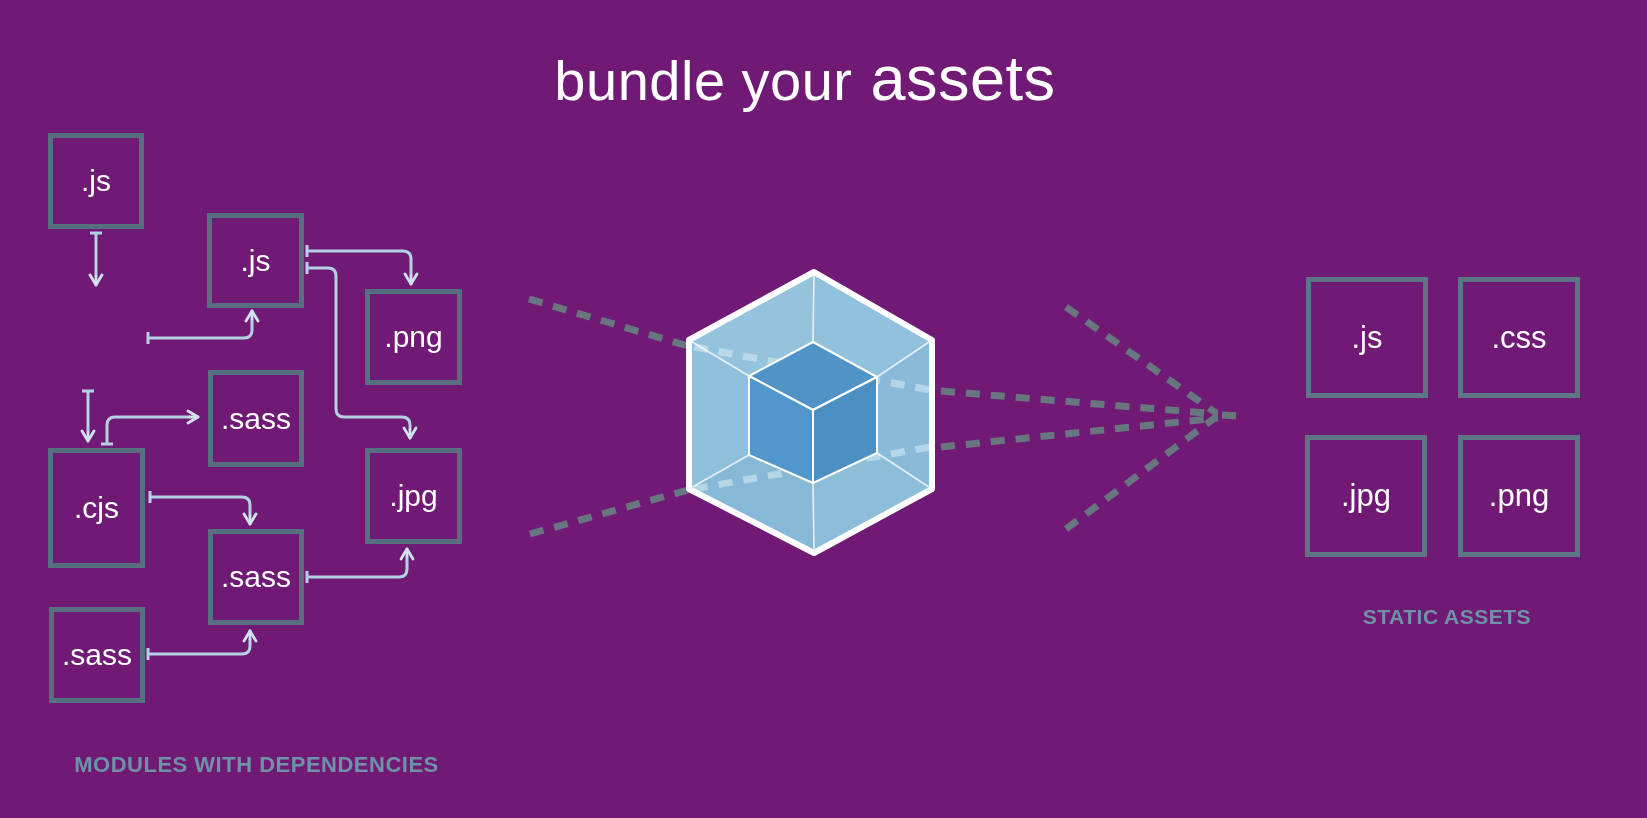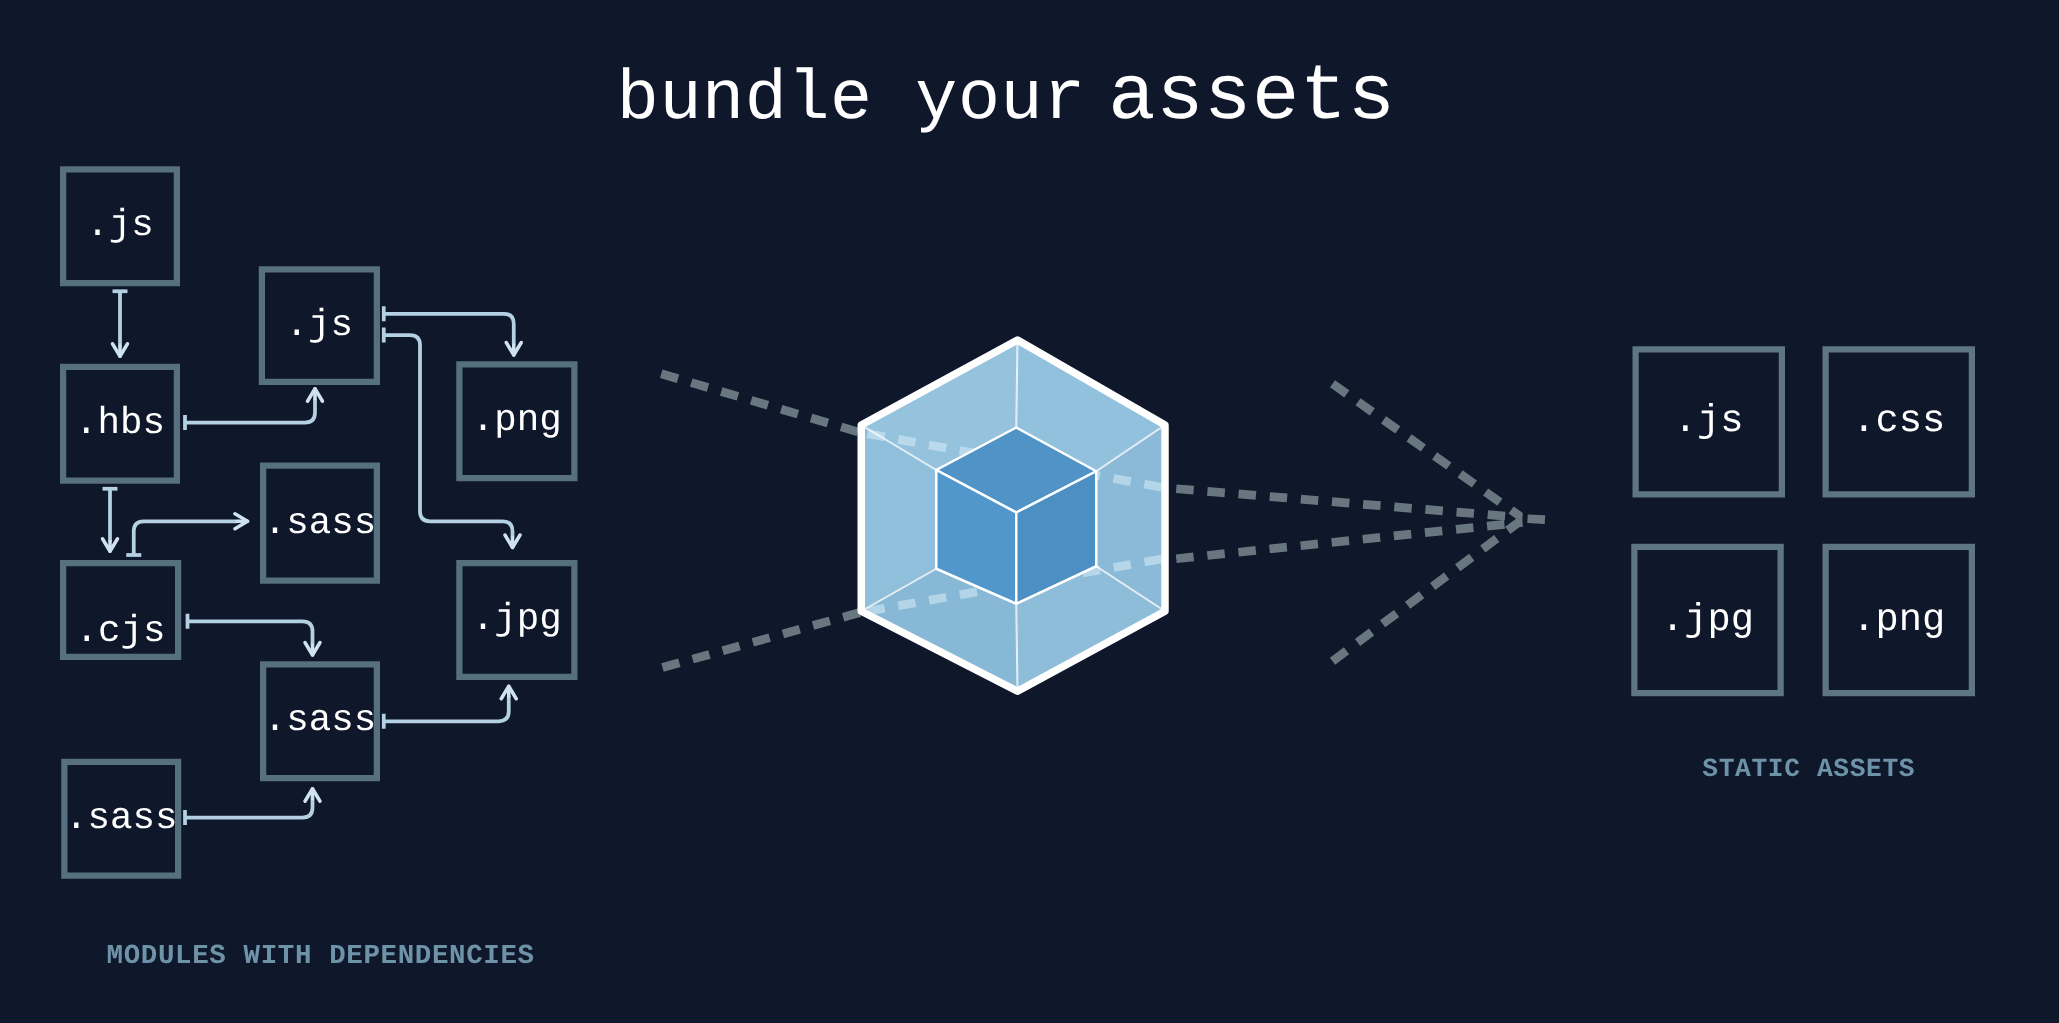--- a/index.html
+++ b/index.html
@@ -1,33 +1,33 @@
 <!DOCTYPE html>
 <html><head>
 <meta charset="utf-8">
 <style>
   html,body{margin:0;padding:0;background:#2b3a43;}
-  #stage{position:relative;width:1647px;height:818px;background:#0f172a;overflow:hidden;
-         font-family:Liberation Mono, monospace;}
+  #stage{position:relative;width:1647px;height:818px;background:#701a75;overflow:hidden;
+         font-family:Liberation Sans, sans-serif;}
   
   .title{position:absolute;left:0;top:42px;width:1610px;text-align:center;color:#ffffff;
          font-weight:400;white-space:nowrap;}
   .title .t1{font-size:56px;letter-spacing:0.5px;}
   .title .t2{font-size:63px;margin-left:18px;letter-spacing:0.5px;}
   
   .fbox{position:absolute;box-sizing:border-box;border:5px solid #56707f;border-radius:0;
         display:flex;align-items:center;justify-content:center;color:#ffffff;
         font-size:30px;background:transparent;}
   .fbox.right{border-color:#5d7584;font-size:31px;}
   .b-js1 {left:48px;  top:133px; width:96px;  height:96px;}
   .b-js2 {left:207px; top:213px; width:97px;  height:95px;}
   .b-hbs {left:48px;  top:291px; width:96px;  height:96px;}
   .b-png1{left:365px; top:289px; width:97px;  height:96px;}
   .b-sass1{left:208px;top:370px; width:96px;  height:97px;}
-  .b-cjs {left:48px;  top:448px; width:97px;  height:80px;align-items:flex-end;}
+  .b-cjs {left:48px;  top:448px; width:97px;  height:120px;}
   .b-jpg1{left:365px; top:448px; width:97px;  height:96px;}
   .b-sass2{left:208px;top:529px; width:96px;  height:96px;}
   .b-sass3{left:49px; top:607px; width:96px;  height:96px;}
   .b-rjs {left:1306px;top:277px; width:122px; height:121px;}
   .b-rcss{left:1458px;top:277px; width:122px; height:121px;text-align:center;}
   .b-rjpg{left:1305px;top:435px; width:122px; height:122px;}
   .b-rpng{left:1458px;top:435px; width:122px; height:122px;}
   
   .caption{position:absolute;color:#6e92a8;font-weight:700;letter-spacing:0.5px;
            text-align:center;white-space:nowrap;}
@@ -111,23 +111,20 @@
   <h1 class="title" style="margin:0;">
     <span class="t1">bundle your</span><span class="t2">assets</span>
   </h1>
 
   <div class="fbox b-js1">
       <span>.js</span>
     </div>
   <div class="fbox b-js2">
       <span>.js</span>
     </div>
-  <div class="fbox b-hbs">
-      <span>.hbs</span>
-    </div>
   <div class="fbox b-png1">
       <span>.png</span>
     </div>
   <div class="fbox b-sass1">
       <span>.sass</span>
     </div>
   <div class="fbox b-cjs">
       <span>.cjs</span>
     </div>
   <div class="fbox b-jpg1">

